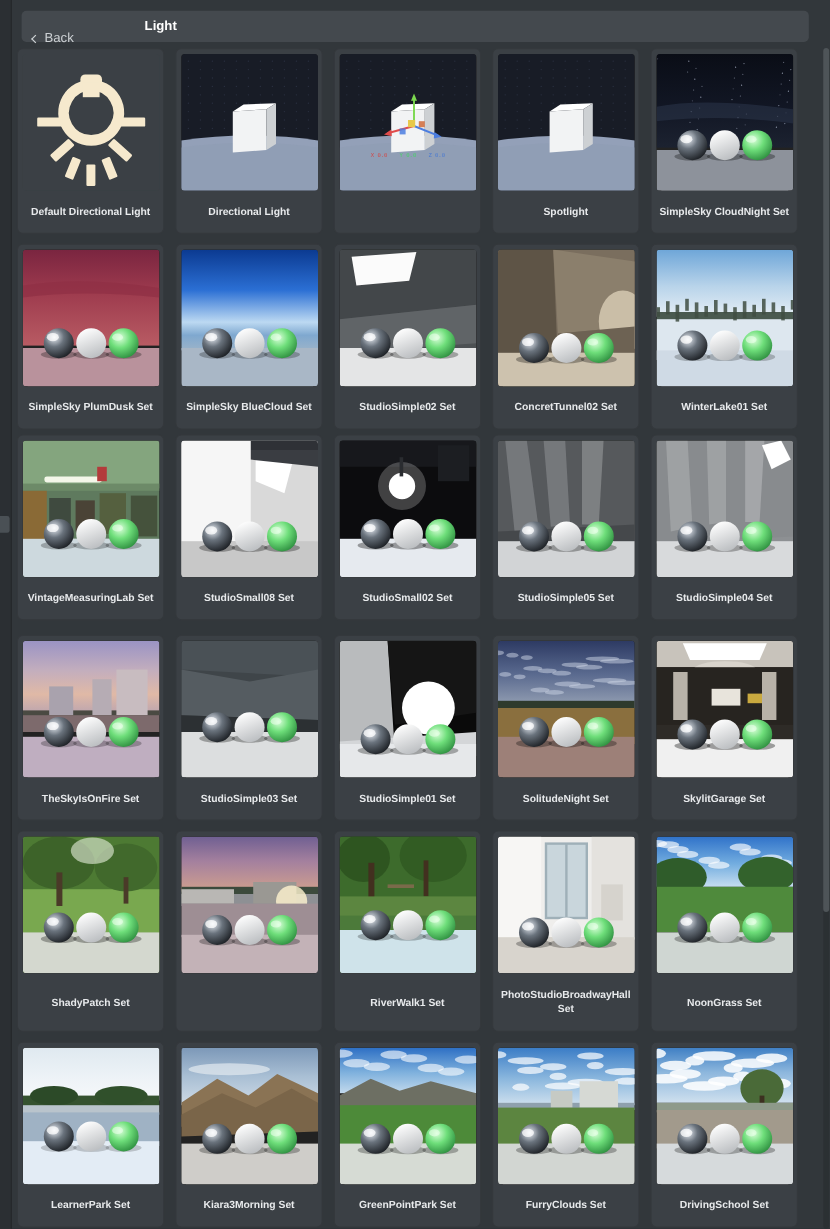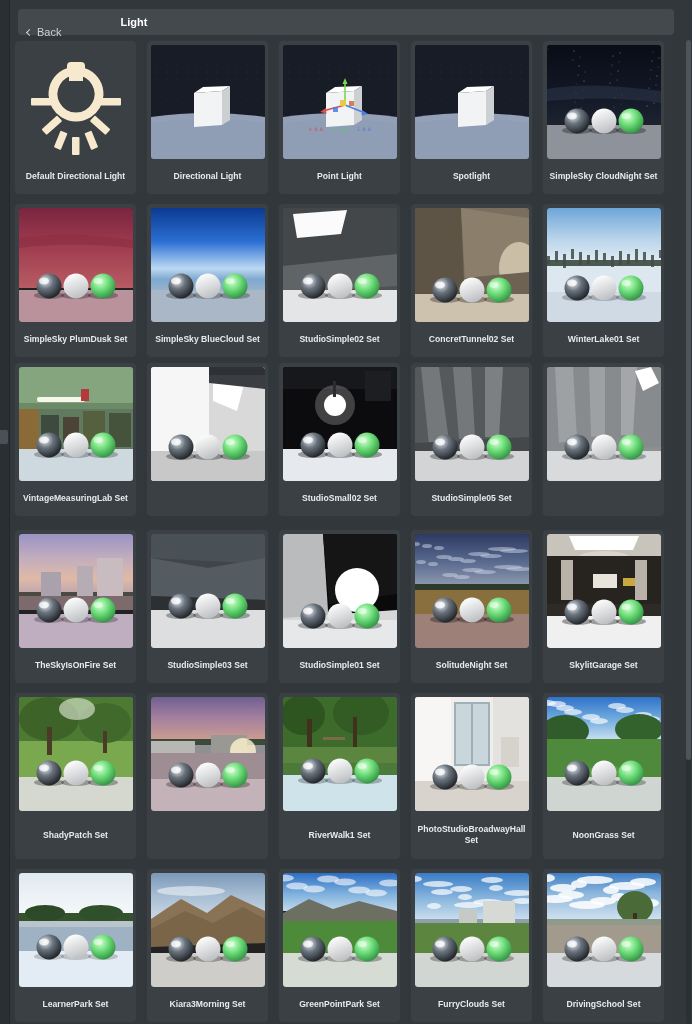--- a/index.html
+++ b/index.html
@@ -403,21 +403,20 @@
       <polygon points="85,69 79,65 78.5,70.5" fill="#4b7de0"></polygon>
       <rect x="57" y="55" width="6" height="6" fill="#e8c94a"></rect>
       <rect x="50" y="62" width="5" height="5" fill="#4b7de0" opacity="0.85"></rect>
       <rect x="66" y="56" width="5" height="5" fill="#d06a3a" opacity="0.85"></rect>
       <text x="26" y="86" font-size="4.6" fill="#d04a4a" font-family="monospace">X 0.0</text>
       <text x="50" y="86" font-size="4.6" fill="#4ad06a" font-family="monospace">Y 0.0</text>
       <text x="74" y="86" font-size="4.6" fill="#4a7ad0" font-family="monospace">Z 0.0</text>
 
   </svg>
           </div>
-          <div class="card-label">Point Light</div>
         </div>
         <div class="card">
           <div class="thumb">
             <svg viewBox="0 0 114 114">
   <defs>
     <linearGradient id="g-white-cn" x1="0.3" y1="0" x2="0.7" y2="1">
       <stop offset="0" stop-color="#ffffff"></stop>
                   <stop offset="1" stop-color="#b9bcbf"></stop>
     </linearGradient>
     <radialGradient id="g-green-cn" cx="0.38" cy="0.32" r="0.75">
@@ -932,20 +931,21 @@
   <ellipse cx="30" cy="89.5" rx="15" ry="3.4" fill="rgba(0,0,0,0.3)"></ellipse>
   <ellipse cx="57" cy="89.5" rx="15" ry="3.4" fill="rgba(0,0,0,0.3)"></ellipse>
   <ellipse cx="84" cy="89.5" rx="15" ry="3.4" fill="rgba(0,0,0,0.3)"></ellipse>
   <circle cx="30" cy="80" r="12.5" fill="url(#g-chrome-t8)"></circle>
   <ellipse cx="25" cy="75" rx="5" ry="3.4" fill="#ffffff" opacity="0.75"></ellipse>
   <circle cx="57" cy="80" r="12.5" fill="url(#g-white-t8)"></circle>
   <circle cx="84" cy="80" r="12.5" fill="url(#g-green-t8)"></circle>
   <ellipse cx="79" cy="75" rx="4.5" ry="3" fill="#eaffe9" opacity="0.6"></ellipse>
   </svg>
           </div>
+          <div class="card-label">StudioSmall08 Set</div>
         </div>
         <div class="card">
           <div class="thumb">
             <svg viewBox="0 0 114 114">
   <defs>
     <linearGradient id="g-white-t9" x1="0.3" y1="0" x2="0.7" y2="1">
       <stop offset="0" stop-color="#ffffff"></stop>
                   <stop offset="1" stop-color="#b9bcbf"></stop>
     </linearGradient>
     <radialGradient id="g-green-t9" cx="0.38" cy="0.32" r="0.75">
@@ -1051,20 +1051,21 @@
   <ellipse cx="30" cy="89.5" rx="15" ry="3.4" fill="rgba(0,0,0,0.28)"></ellipse>
   <ellipse cx="57" cy="89.5" rx="15" ry="3.4" fill="rgba(0,0,0,0.28)"></ellipse>
   <ellipse cx="84" cy="89.5" rx="15" ry="3.4" fill="rgba(0,0,0,0.28)"></ellipse>
   <circle cx="30" cy="80" r="12.5" fill="url(#g-chrome-t11)"></circle>
   <ellipse cx="25" cy="75" rx="5" ry="3.4" fill="#ffffff" opacity="0.75"></ellipse>
   <circle cx="57" cy="80" r="12.5" fill="url(#g-white-t11)"></circle>
   <circle cx="84" cy="80" r="12.5" fill="url(#g-green-t11)"></circle>
   <ellipse cx="79" cy="75" rx="4.5" ry="3" fill="#eaffe9" opacity="0.6"></ellipse>
   </svg>
           </div>
+          <div class="card-label">StudioSimple04 Set</div>
         </div>
       </div>
       <div class="grid" style="top: 529px;">
         <div class="card">
           <div class="thumb">
             <svg viewBox="0 0 114 114">
   <defs>
     <linearGradient id="g-white-t12" x1="0.3" y1="0" x2="0.7" y2="1">
       <stop offset="0" stop-color="#ffffff"></stop>
                   <stop offset="1" stop-color="#b9bcbf"></stop>

